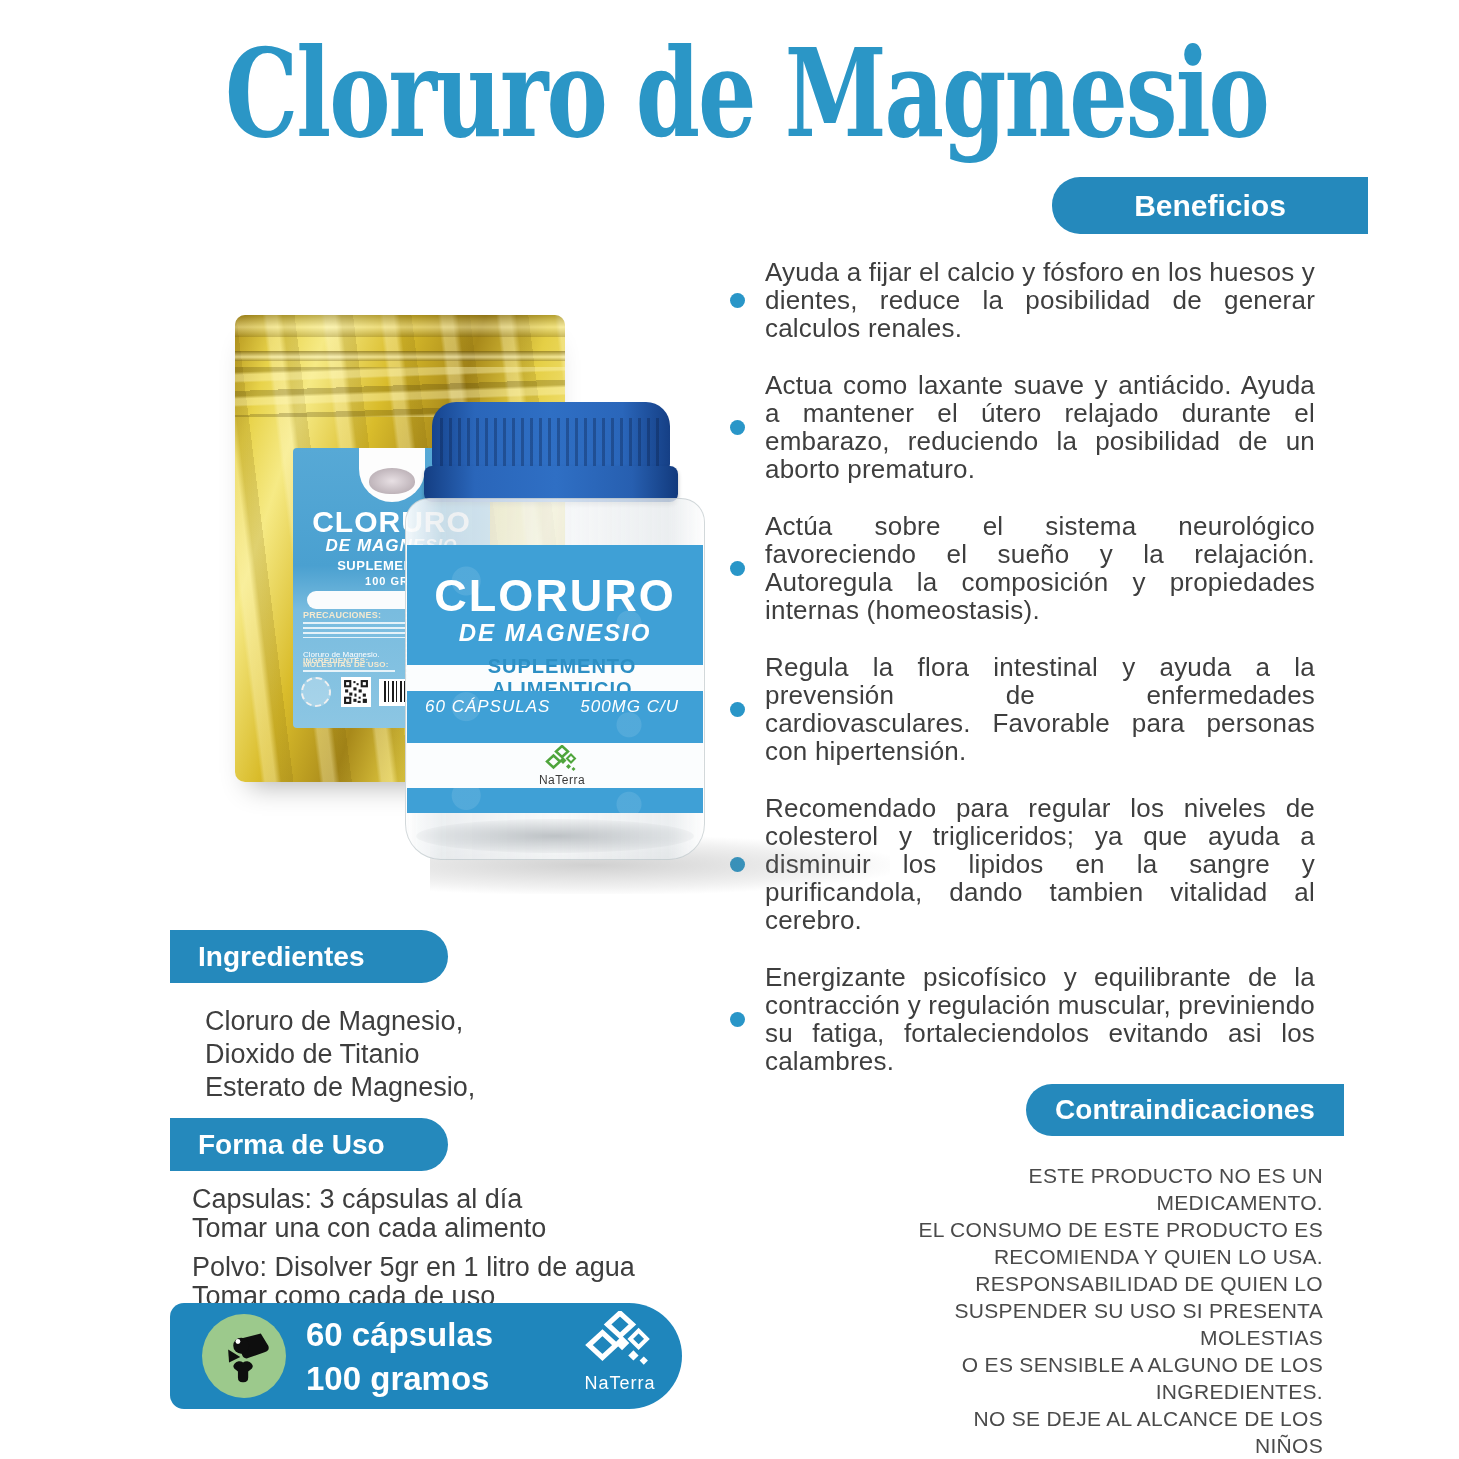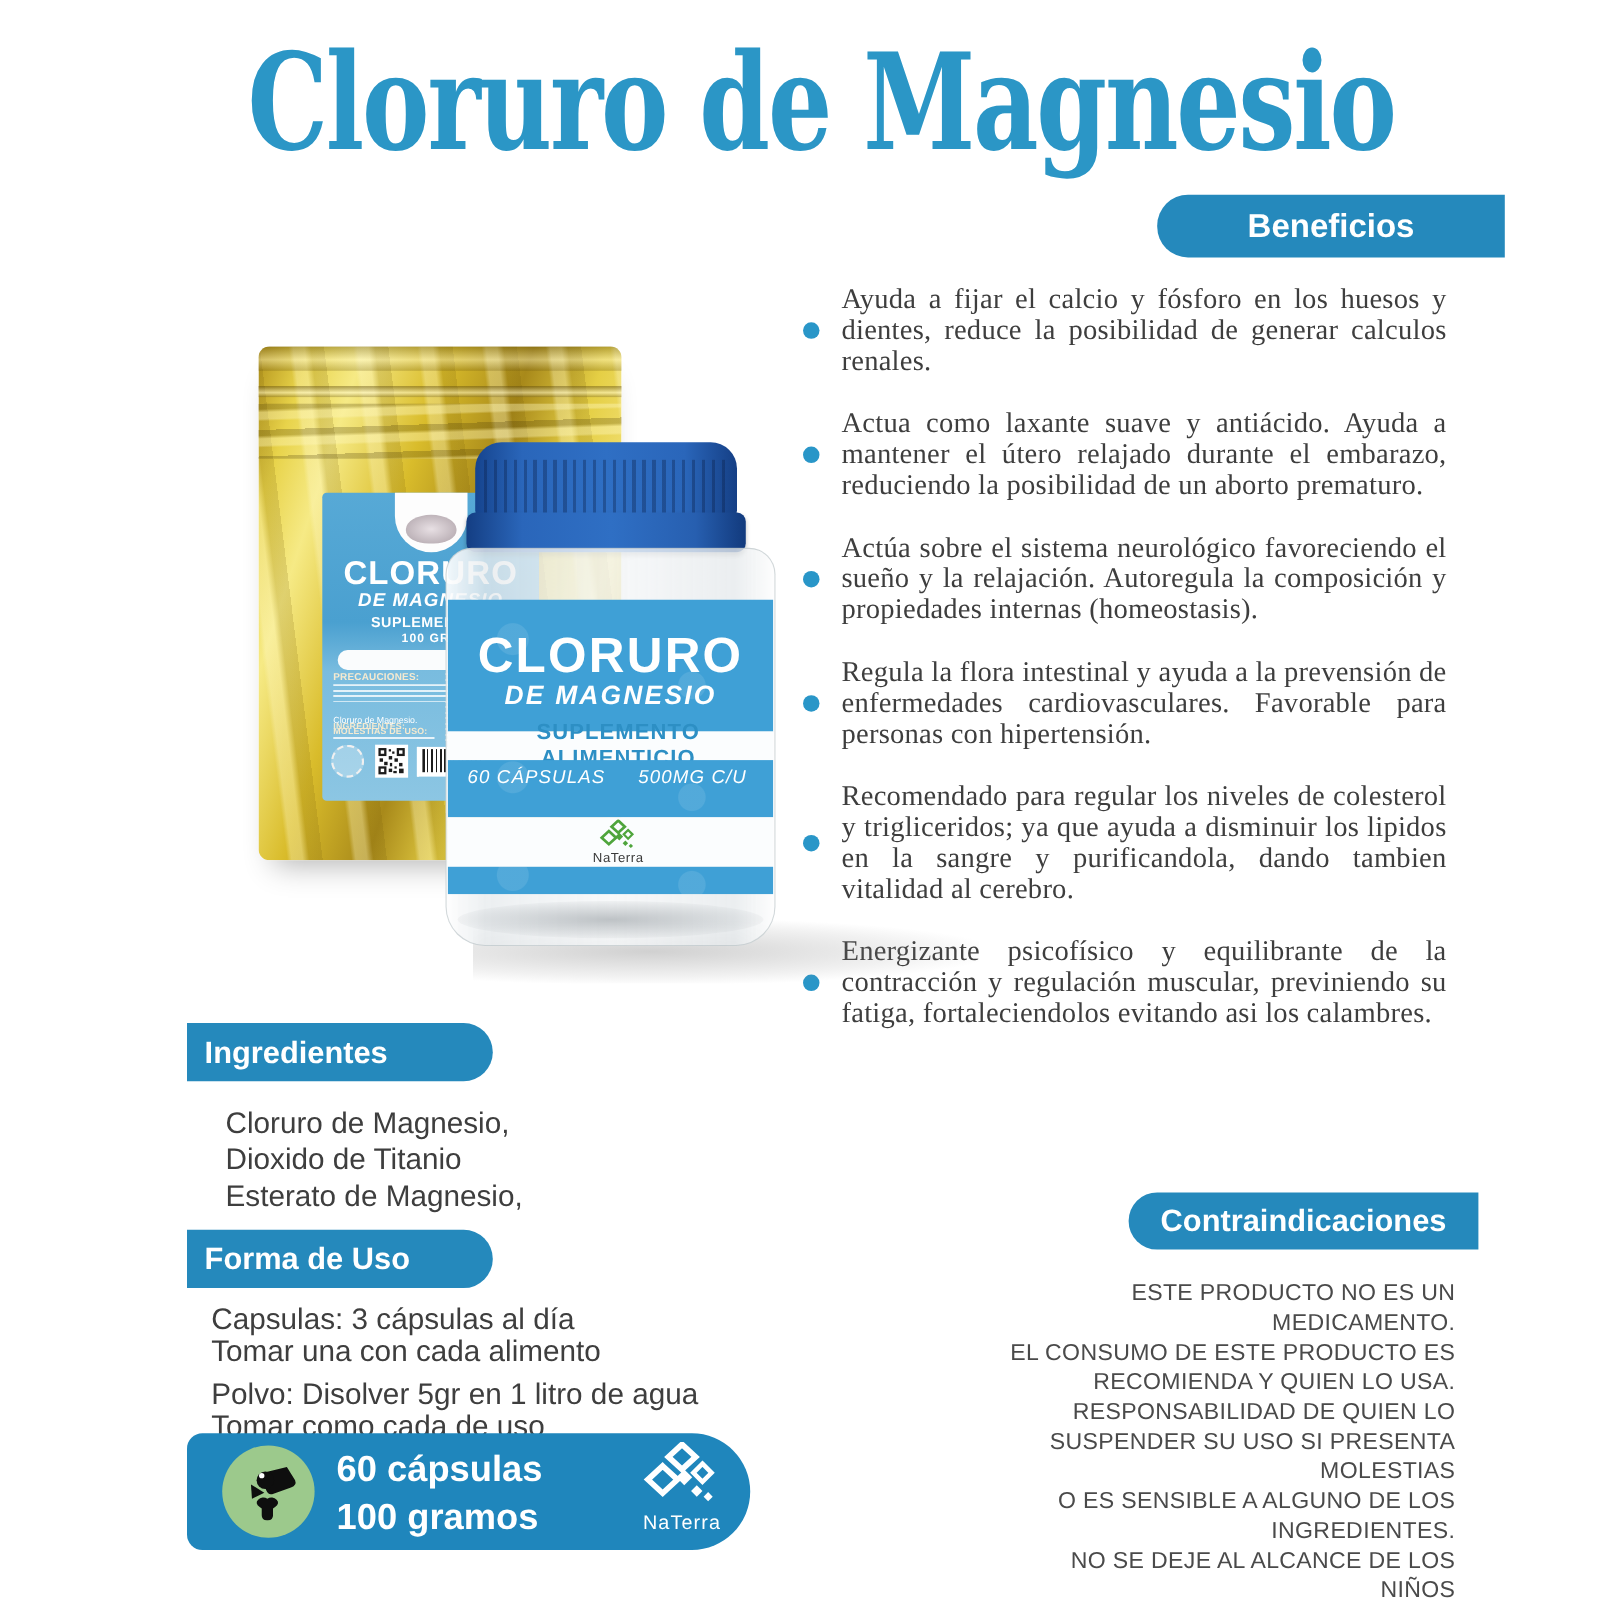--- a/index.html
+++ b/index.html
@@ -14,28 +14,28 @@
     font-family:"DejaVu Serif", serif; font-weight:bold;
     font-size:92px; letter-spacing:-2px; color:#2b96c6;
     transform:scaleY(1.32); transform-origin:top center;
     white-space:nowrap;
   }
 
   
   .badge{ position:absolute; background:#2589bc; color:#fff; font-weight:bold;
           display:flex; align-items:center; }
   .badge-right{ border-radius:28px 0 0 28px; justify-content:center;margin-left:12px; }
-  .badge-left { border-radius:0 28px 28px 0; padding-left:16px; }
+  .badge-left { border-radius:0 28px 28px 0; padding-left:28px; }
   #badge-benefits        { left:1040px; top:177px;  width:316px; height:57px; font-size:30px; }
   #badge-contra          { left:1014px; top:1084px; width:318px; height:52px; font-size:28px; }
   #badge-ingredients     { left:170px;  top:930px;  width:278px; height:53px; font-size:28px; }
   #badge-usage           { left:170px;  top:1118px; width:278px; height:53px; font-size:28px; }
 
   
-  .benefits-list{ position:absolute; left:730px; top:258px; width:585px; list-style:none;font-family:Liberation Serif, serif; }
+  .benefits-list{ position:absolute; left:730px; top:258px; width:585px; list-style:none; }
   .benefit{ display:flex; align-items:center; margin-bottom:29px; }
   .benefit .dot{ width:15px; height:15px; border-radius:50%; background:#2996c8; flex:0 0 15px; margin-right:20px; }
   .benefit .txt{ width:550px; font-size:26px; line-height:28px; color:#3e3e3e;
                  text-align:justify; letter-spacing:.2px; }
 
   
   .ingredients-text{ position:absolute; left:205px; top:1005px; font-size:27px; line-height:33px; color:#3e3e3e; }
   .usage-text{ position:absolute; left:192px; top:1185px; font-size:27px; line-height:29px; color:#3e3e3e; }
   .usage-text .gap{ margin-top:10px; }
 

